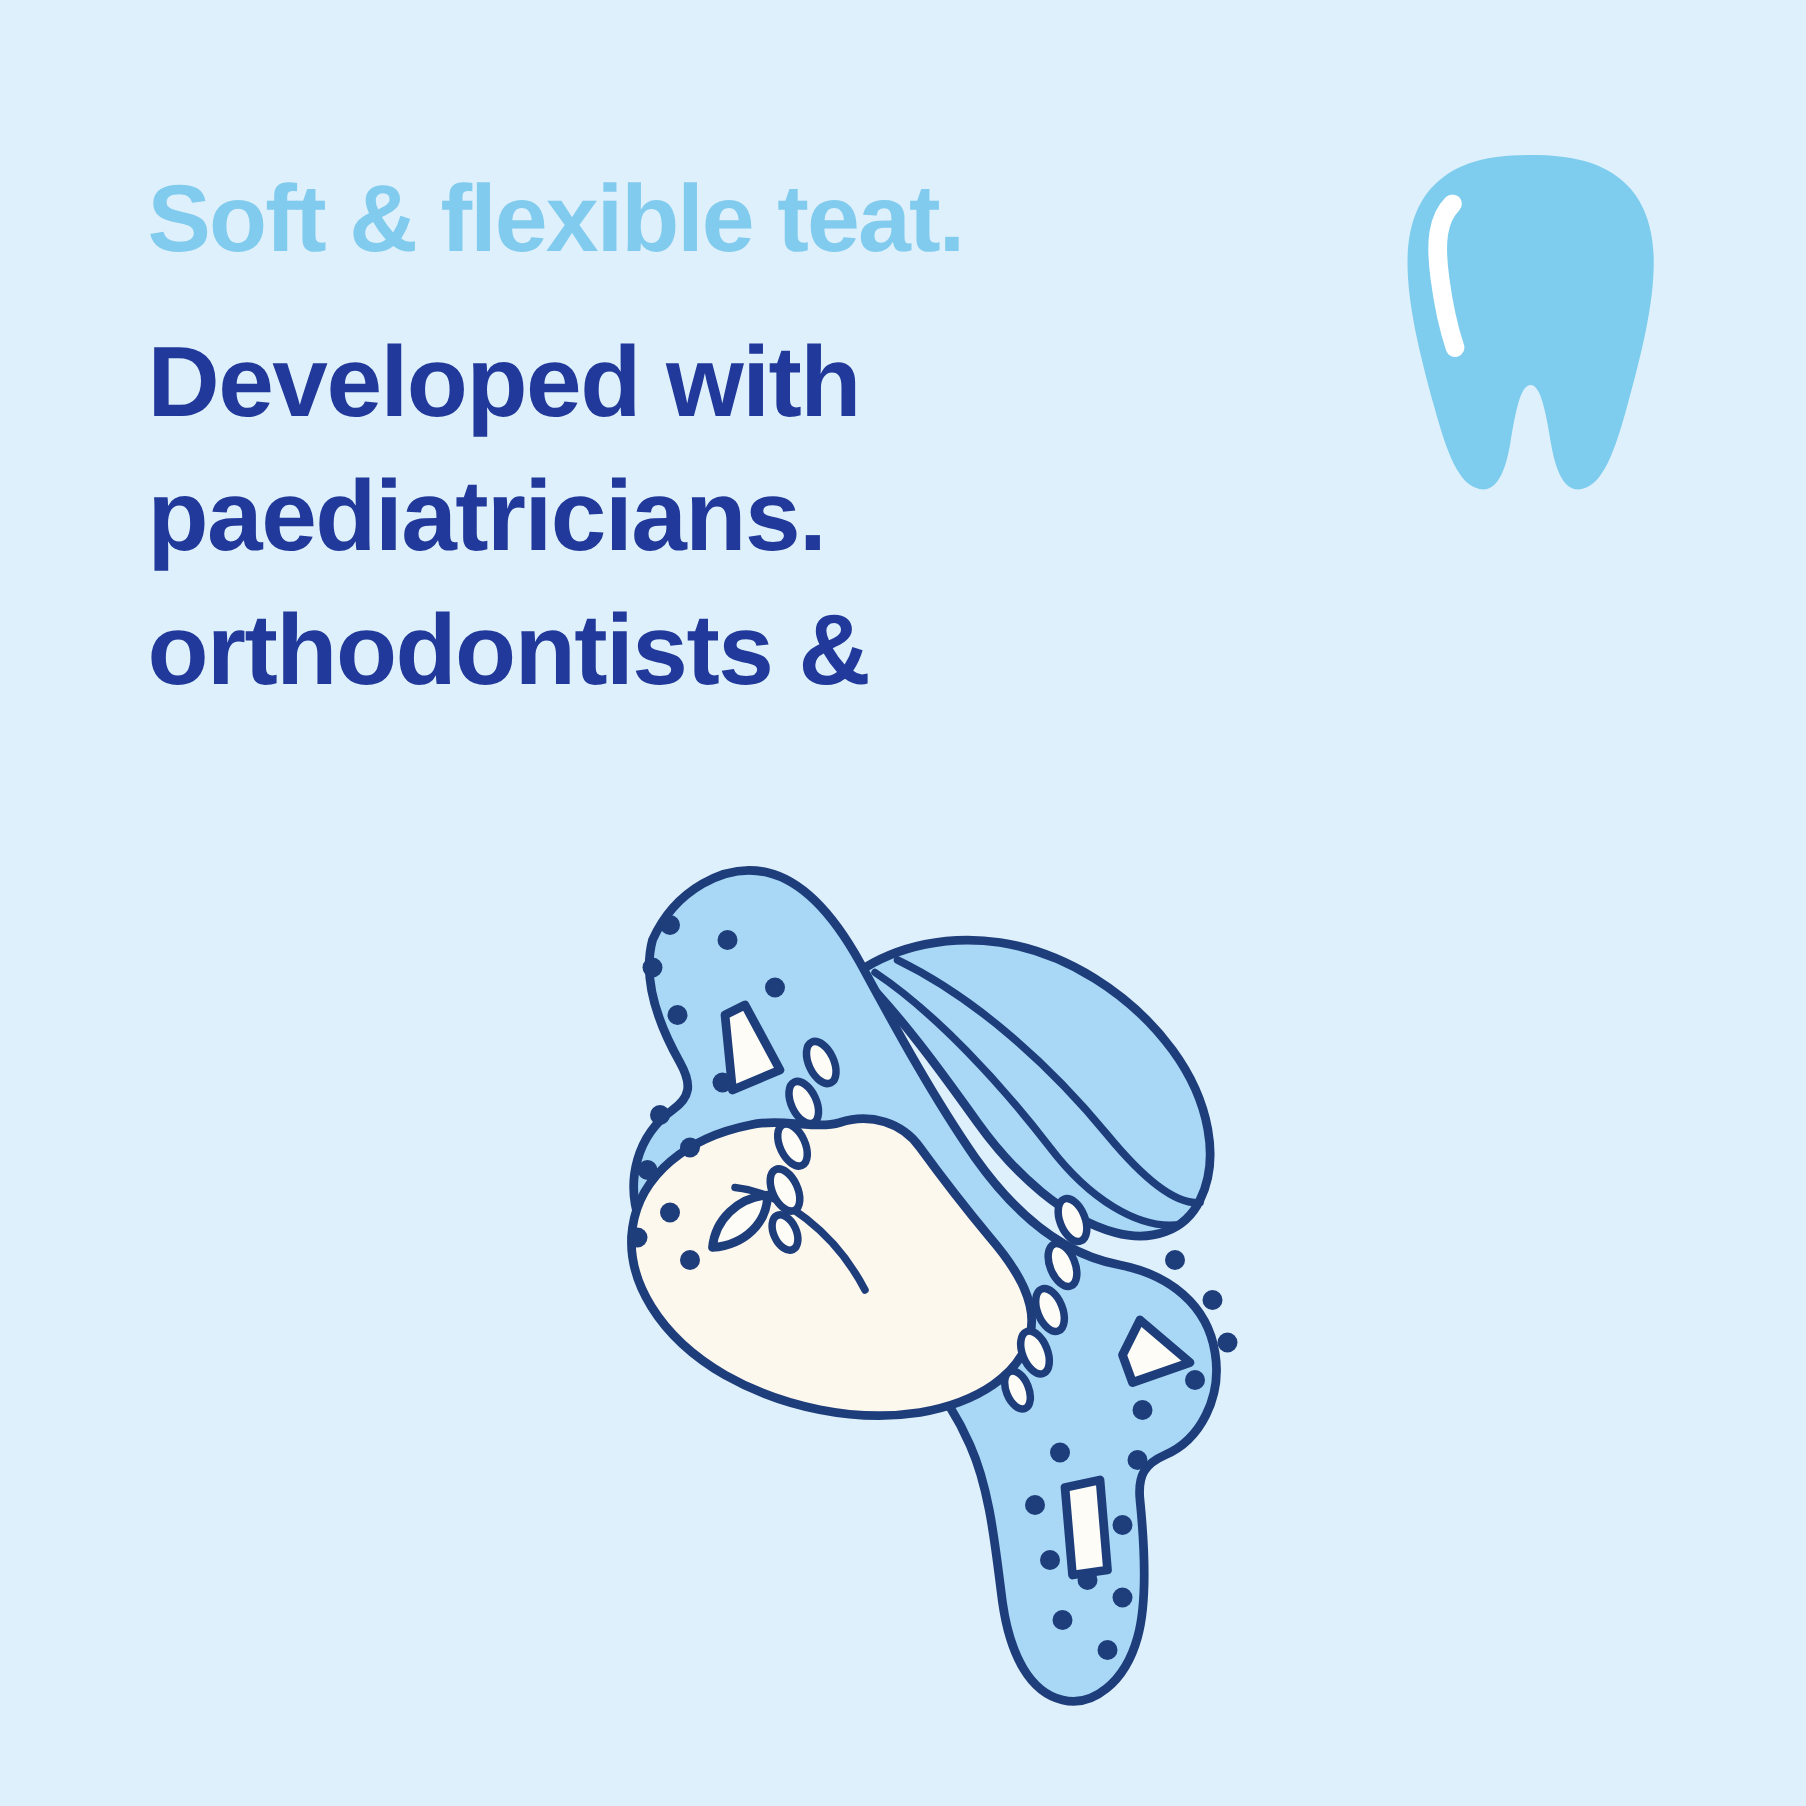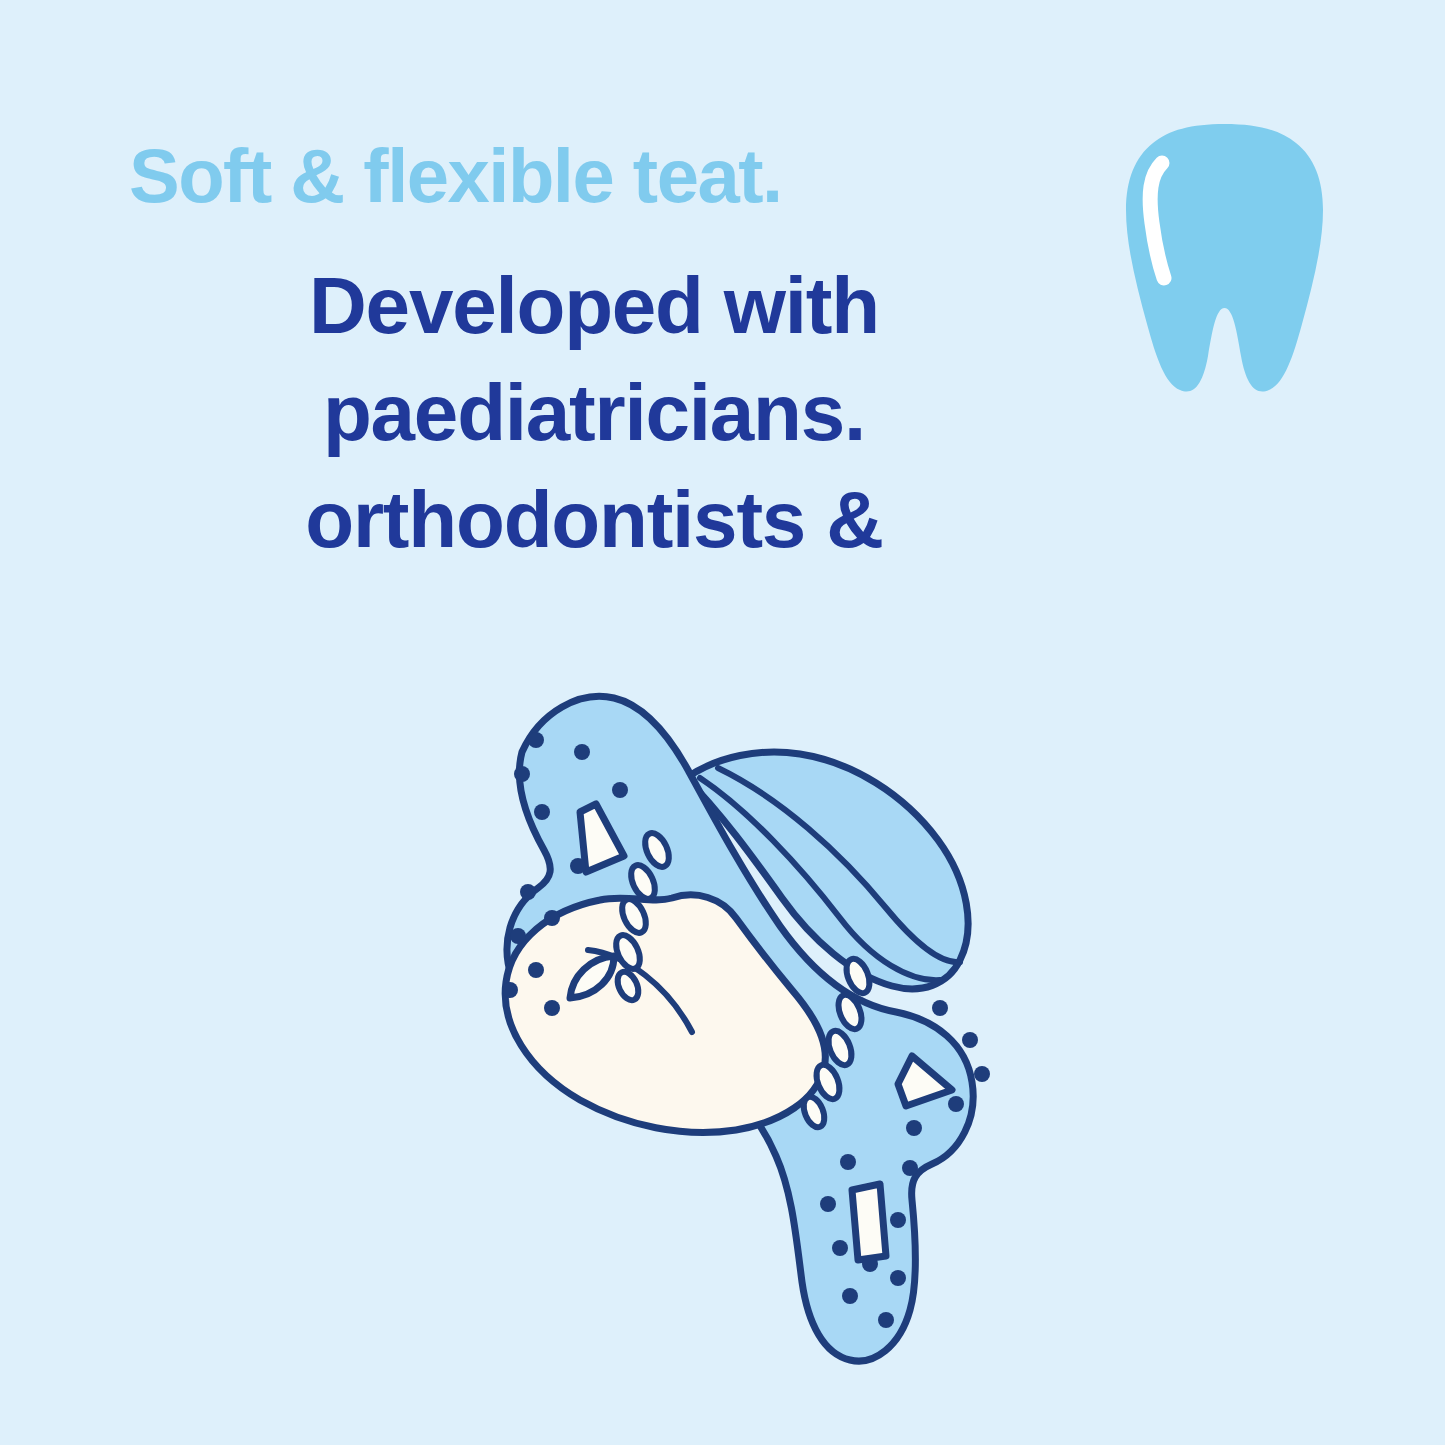--- a/index.html
+++ b/index.html
@@ -13,21 +13,21 @@
     height: 1445px;
     background: #def0fb;
     overflow: hidden;
     font-family: "Liberation Sans", sans-serif;
     -webkit-font-smoothing: antialiased;
   }
 
   
   #headline {
     position: absolute;
-    left: 129px;
+    left: 118px;
     top: 138px;
     width: 930px;
   }
   .eyebrow {
     font-size: 76px;
     font-weight: 700;
     letter-spacing: -1.5px;
     line-height: 1.0;
     color: #80cbee;
     margin: 0 0 38px 0;
@@ -37,21 +37,20 @@
     font-size: 80px;
     font-weight: 700;
     letter-spacing: -1.2px;
     line-height: 1.34;
     color: #20399a;
     margin: 0;
   }
   .headline-lines .hl {
     display: block;
     white-space: nowrap;
-    text-align: center;
   }
 
   
   #tooth-icon {
     position: absolute;
     left: 1112px;
     top: 118px;
     width: 225px;
     height: 280px;
   }

